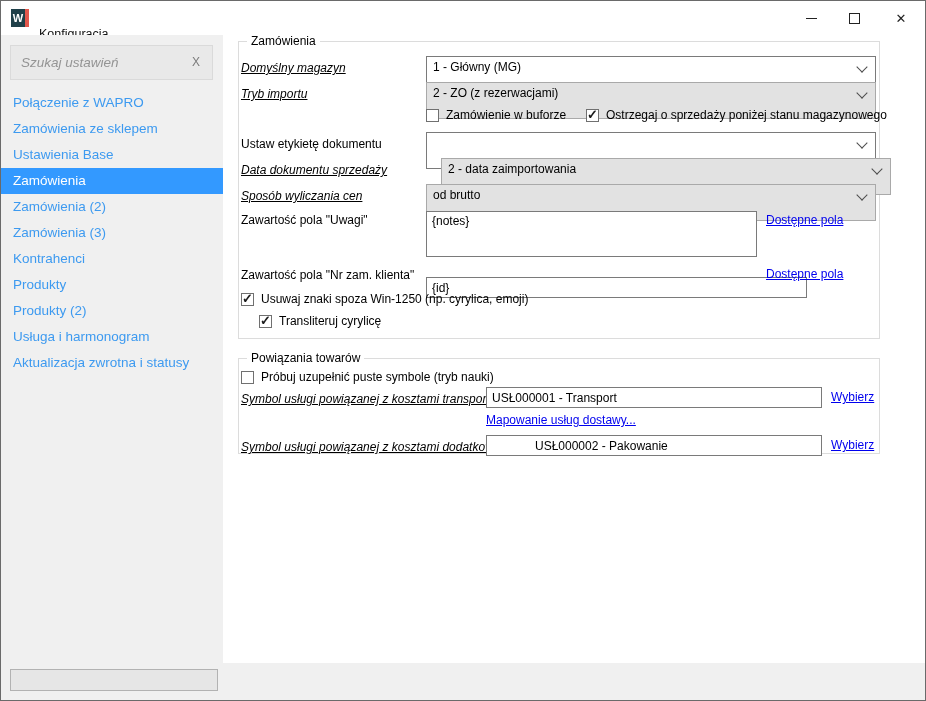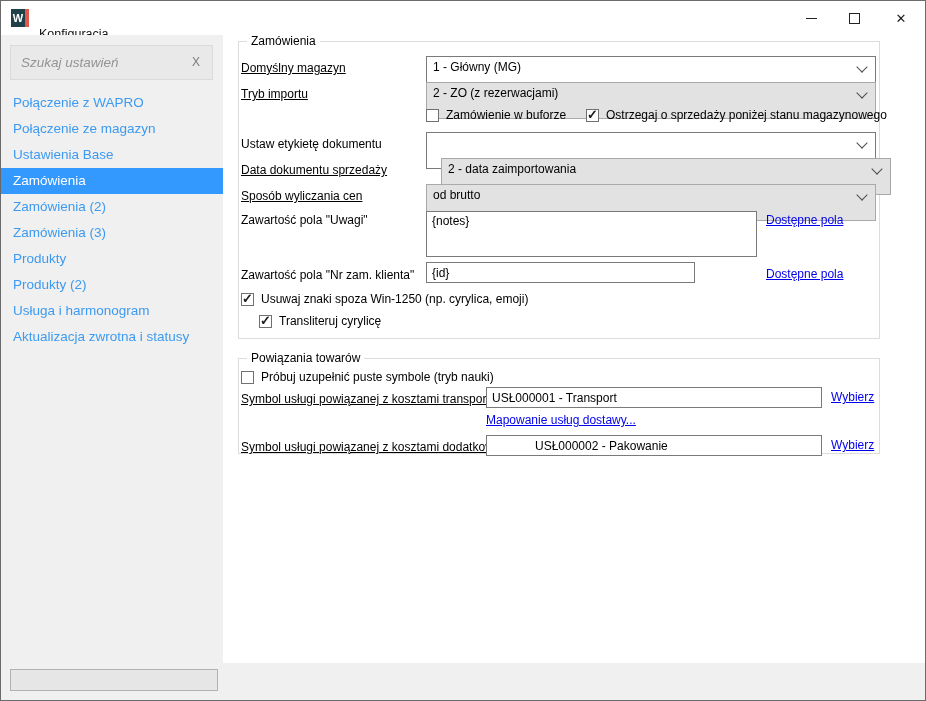--- a/index.html
+++ b/index.html
@@ -30,21 +30,21 @@
       white-space:nowrap;overflow:hidden;cursor:default;}
   .nav-item.sel{background:#3399ff;color:#ffffff;}
   .progress{position:absolute;left:9px;bottom:9px;width:208px;height:22px;background:#e6e6e6;
       border:1px solid #b2b2b2;box-sizing:border-box;}
   
   .main{position:absolute;left:222px;top:34px;width:703px;height:628px;background:#ffffff;}
   .group{position:absolute;border:1px solid #dcdcdc;box-sizing:border-box;}
   .group-legend{position:absolute;top:-8px;left:8px;background:#ffffff;padding:0 4px;
       font-size:12px;color:#000;}
   .lbl{position:absolute;font-size:12px;color:#000;white-space:nowrap;}
-  .lbl.u{text-decoration:underline;}
+  .lbl.u{text-decoration:underline;font-style:italic;}
   .combo{position:absolute;height:37px;box-sizing:border-box;border:1px solid #7a7a7a;
       background:#fff;line-height:20px;padding:0 22px 0 6px;font-size:12px;white-space:nowrap;
       overflow:hidden;}
   .combo.gray{background:#e2e2e2;border-color:#a9a9a9;}
   .chev{position:absolute;right:9px;top:6px;width:7px;height:7px;
       border-right:1.4px solid #4c4c4c;border-bottom:1.4px solid #4c4c4c;
       transform:rotate(45deg);}
   .tbox{position:absolute;box-sizing:border-box;border:1px solid #7a7a7a;background:#fff;
       font-size:12px;padding:2px 5px;font-family:"Liberation Sans",sans-serif;color:#000;}
   textarea.tbox{resize:none;overflow:hidden;}
@@ -84,25 +84,26 @@
     </div>
   </div>
 
   <div class="sidebar">
     <div class="search-box">
       <span class="search-ph">Szukaj ustawień</span>
       <span class="search-x">X</span>
     </div>
     <div class="nav">
       <div class="nav-item">Połączenie z WAPRO</div>
-      <div class="nav-item">Połączenie ze magazyn</div>
+      <div class="nav-item">Zamówienia ze sklepem</div>
       <div class="nav-item">Ustawienia Base</div>
       <div class="nav-item sel">Zamówienia</div>
       <div class="nav-item">Zamówienia (2)</div>
       <div class="nav-item">Zamówienia (3)</div>
+      <div class="nav-item">Kontrahenci</div>
       <div class="nav-item">Produkty</div>
       <div class="nav-item">Produkty (2)</div>
       <div class="nav-item">Usługa i harmonogram</div>
       <div class="nav-item">Aktualizacja zwrotna i statusy</div>
     </div>
     <div class="progress"></div>
   </div>
 
   <div class="main"></div>
 
@@ -147,21 +148,21 @@
   <div class="combo gray" style="left:425px;top:183px;width:450px;">
     <span>od brutto</span>
     <span class="chev"></span>
   </div>
 
   <div class="lbl" style="left:240px;top:212px;">Zawartość pola "Uwagi"</div>
   <textarea class="tbox" style="left: 425px; top: 210px; width: 331px; height: 46px;">{notes}</textarea>
   <div class="link" style="left:765px;top:212px;">Dostępne pola</div>
 
   <div class="lbl" style="left:240px;top:267px;">Zawartość pola "Nr zam. klienta"</div>
-  <input class="tbox" style="left: 425px; top: 261px; width: 269px; height: 21px;" value="{id}">
+  <input class="tbox" style="left: 425px; top: 276px; width: 381px; height: 21px;" value="{id}">
   <div class="link" style="left:765px;top:266px;">Dostępne pola</div>
 
   <div class="cbrow" style="left:240px;top:291px;">
     <span class="cb-box on"></span>
     <span class="cb-lbl">Usuwaj znaki spoza Win-1250 (np. cyrylica, emoji)</span>
   </div>
   <div class="cbrow" style="left:258px;top:313px;">
     <span class="cb-box on"></span>
     <span class="cb-lbl">Transliteruj cyrylicę</span>
   </div>

